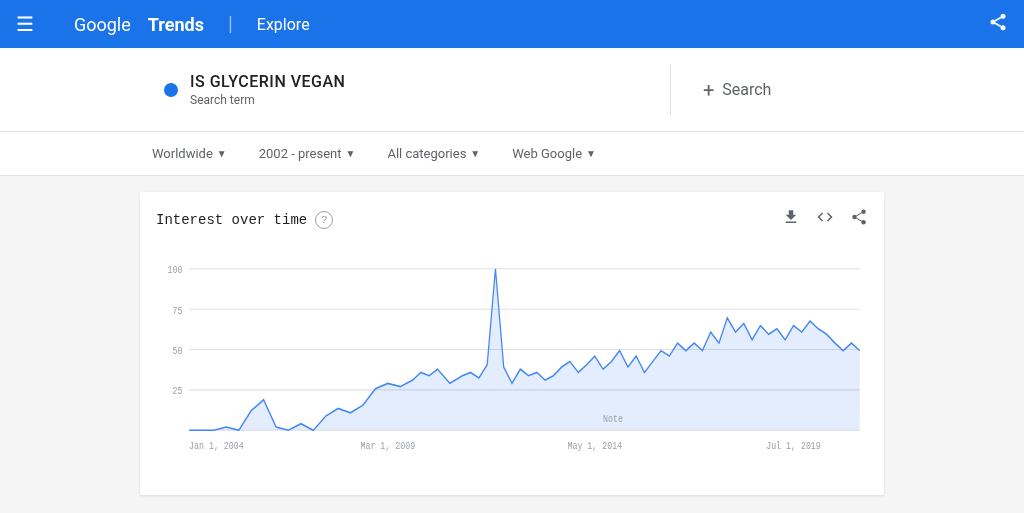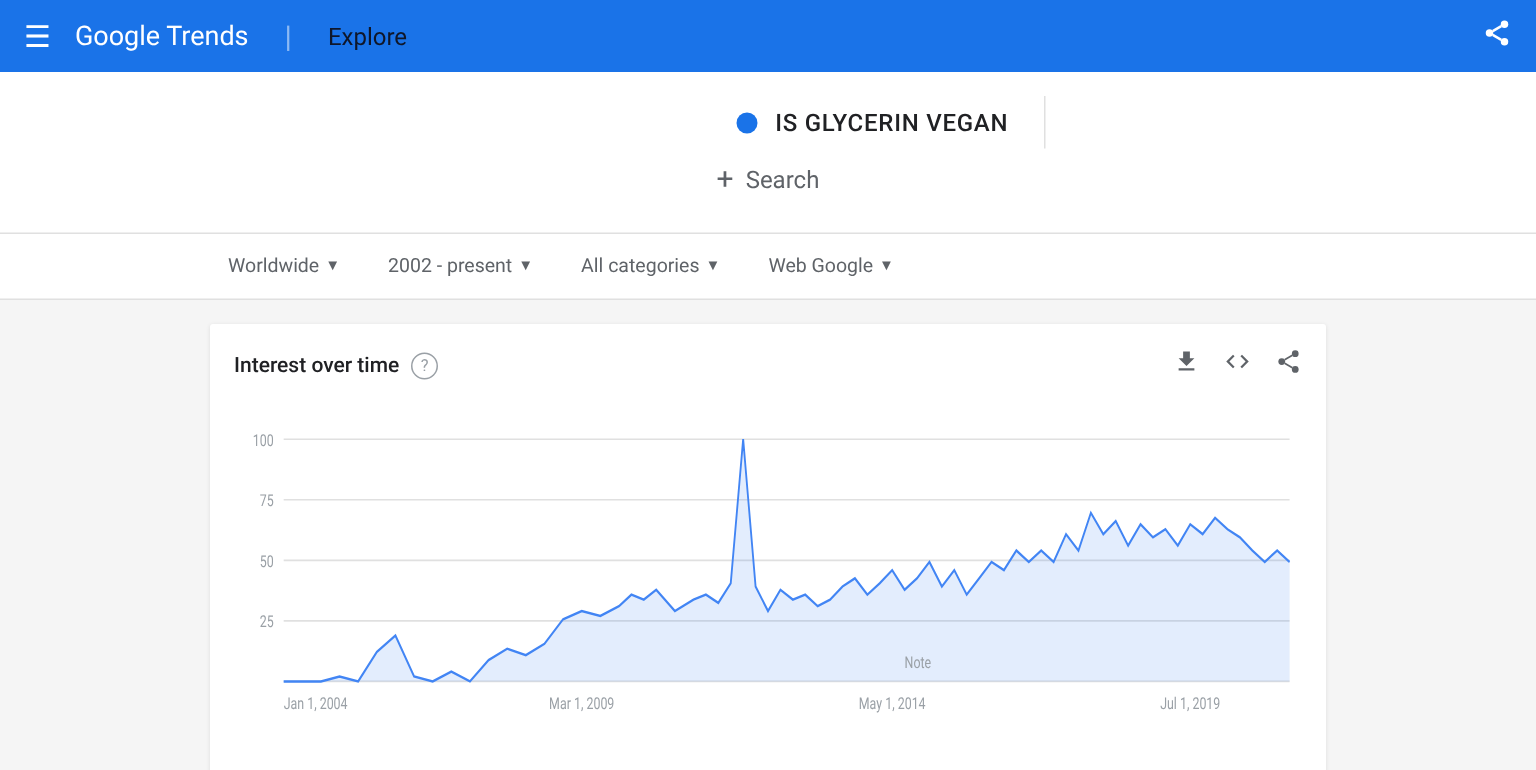--- a/index.html
+++ b/index.html
@@ -20,56 +20,56 @@
       gap: 16px;
     }
     .hamburger-icon {
       color: white;
       font-size: 20px;
       cursor: pointer;
     }
     .google-trends-logo {
       display: flex;
       align-items: center;
-      gap: 4px;
+      gap: 17px;
+      margin-left: 24px;
     }
     .logo-google {
       color: white;
       font-size: 18px;
       font-weight: 400;
     }
     .logo-trends {
       color: white;
       font-size: 18px;
-      font-weight: 400;
+      font-weight: 700;
     }
     .header-divider {
       color: rgba(255,255,255,0.5);
       font-size: 20px;
       margin: 0 8px;
     }
     .header-explore {
-      color: #0f172a;
+      color: #ffffff;
       font-size: 16px;
       font-weight: 400;
     }
     .header-share-icon {
       color: white;
       font-size: 18px;
       cursor: pointer;
     }
 
     
     .search-area {
       background: white;
       padding: 16px 0;
       display: flex;
       align-items: center;
       border-bottom: 1px solid #e0e0e0;
-      flex-direction: column;
     }
     .search-term-container {
       flex: 1;
       display: flex;
       align-items: center;
       padding: 8px 24px;
       border-right: 1px solid #e0e0e0;
       margin-left: 140px;
     }
     .search-dot {
@@ -139,20 +139,21 @@
       padding: 16px 140px;
       background: #f5f5f5;
     }
 
     
     .chart-card {
       background: white;
       border-radius: 2px;
       padding: 16px 0 8px;
       box-shadow: 0 1px 3px rgba(0,0,0,0.1);
+      font-family: Liberation Mono, monospace;
     }
     .chart-header {
       display: flex;
       justify-content: space-between;
       align-items: center;
       padding: 0 16px 16px;
     }
     .chart-title-area {
       display: flex;
       align-items: center;
@@ -252,20 +253,21 @@
       </svg>
     </span>
   </div>
 </header>
 
 <div class="search-area">
   <div class="search-term-container">
     <div class="search-dot"></div>
     <div class="search-term-info">
       <div class="search-term-text">IS GLYCERIN VEGAN</div>
+      <div class="search-term-type">Search term</div>
     </div>
   </div>
   <div class="compare-container">
     <span class="compare-plus">+</span>
     <span class="compare-text">Search</span>
   </div>
 </div>
 
 <div class="filter-bar">
   <div class="filter-dropdown">

